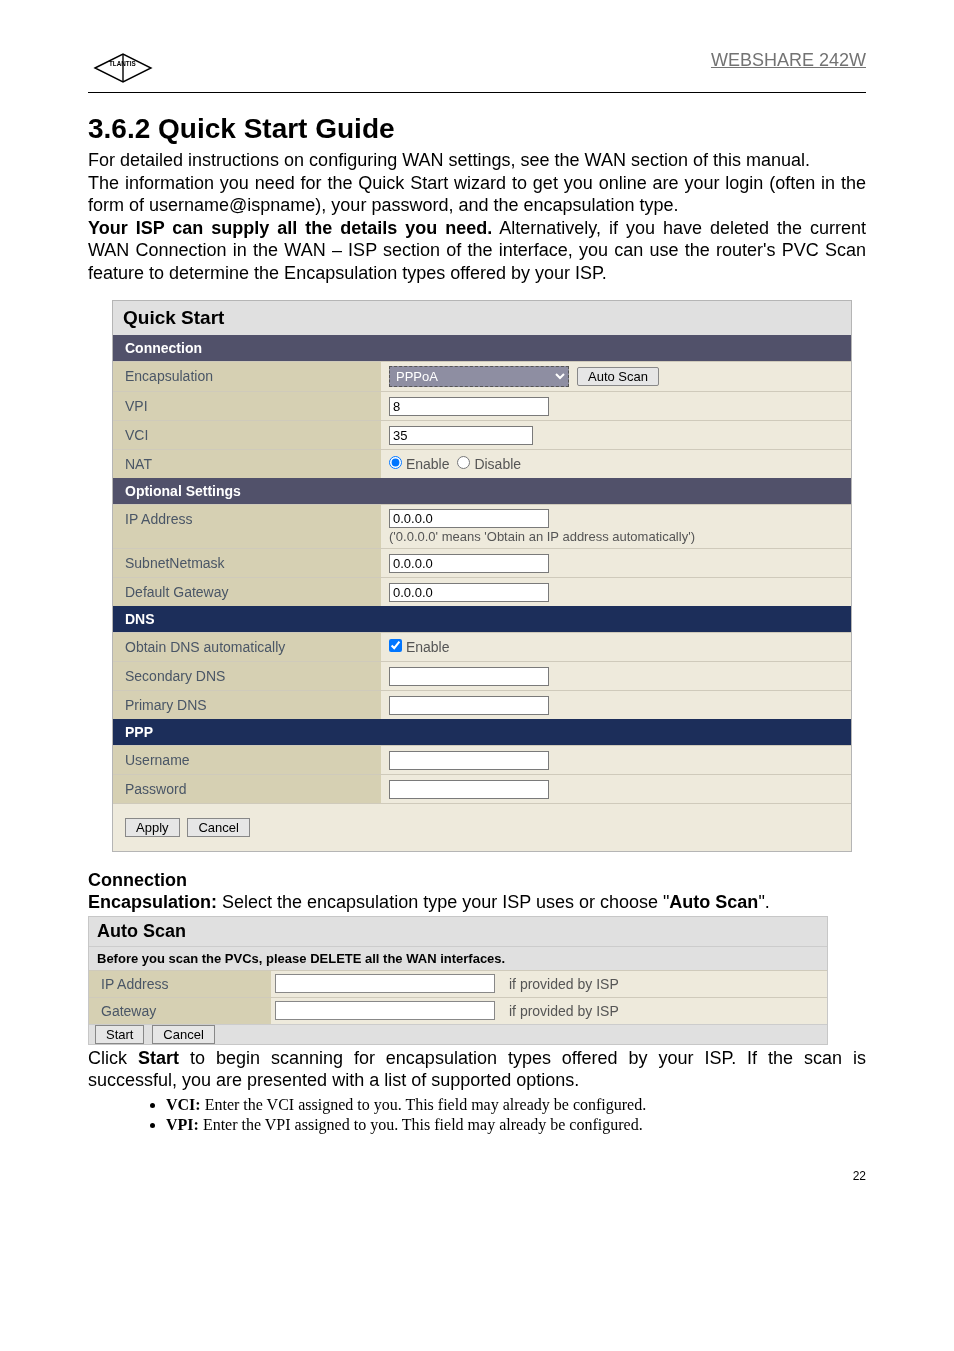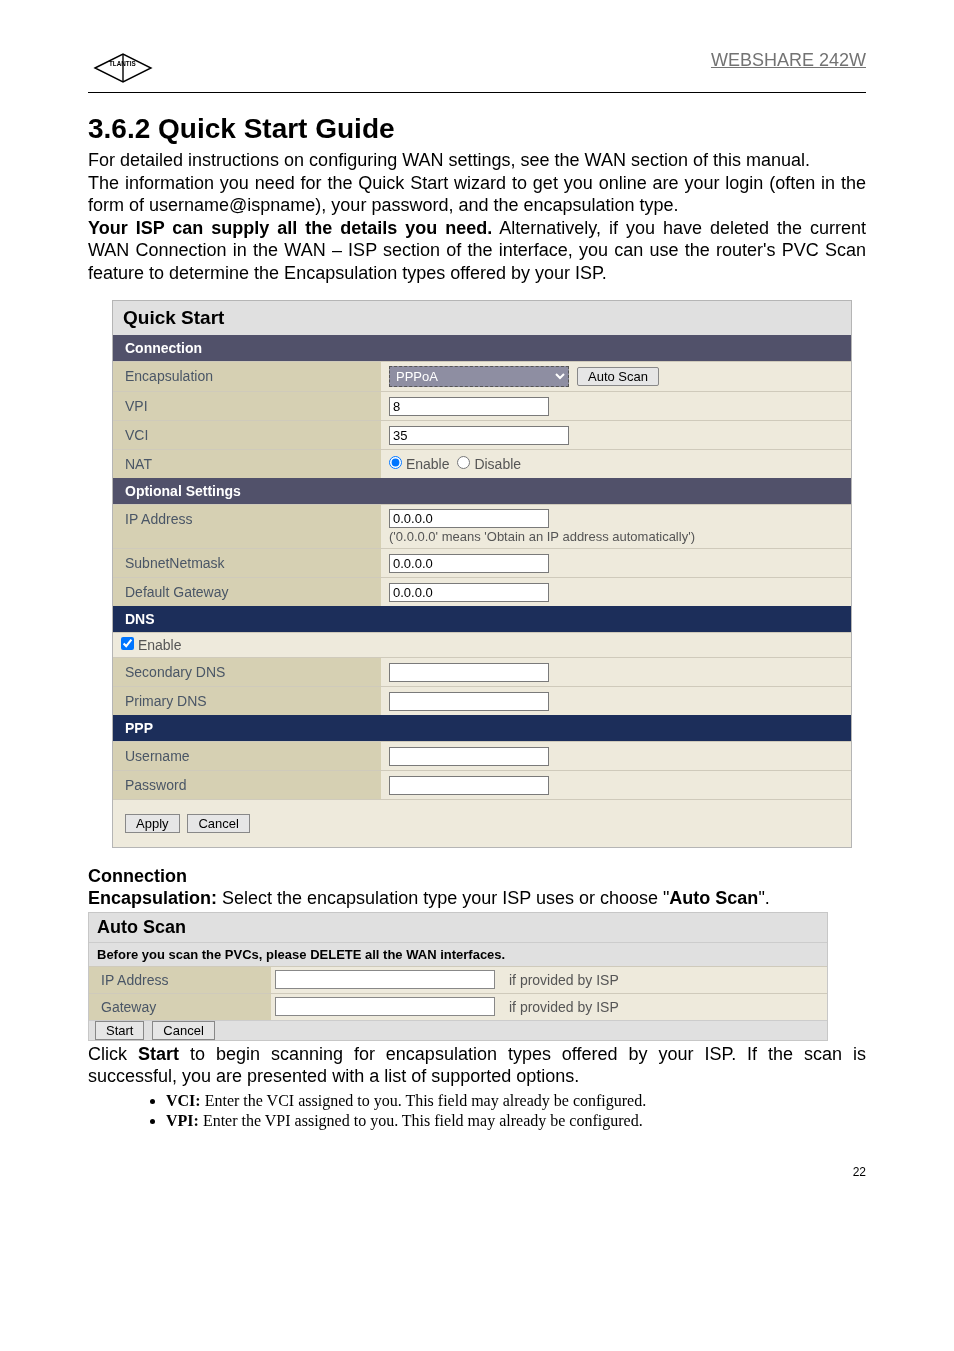--- a/index.html
+++ b/index.html
@@ -241,21 +241,21 @@
     <div class="row">
       <div class="lbl">VPI</div>
       <div class="val">
           <input type="text" style="width: 160px;" value="8">
         </div>
     </div>
 
     <div class="row">
       <div class="lbl">VCI</div>
       <div class="val">
-          <input type="text" style="width: 180px;" value="35">
+          <input type="text" style="width: 144px;" value="35">
         </div>
     </div>
 
     <div class="row">
       <div class="lbl">NAT</div>
       <div class="val">
         <label class="radio-lbl"><input type="radio" name="nat" checked="" style=""> <span>Enable</span></label>
         <label class="radio-lbl"><input type="radio" name="nat" style=""> <span>Disable</span></label>
       </div>
     </div>
@@ -280,20 +280,21 @@
     <div class="row">
       <div class="lbl">Default Gateway</div>
       <div class="val">
           <input type="text" style="width: 160px;" value="0.0.0.0">
         </div>
     </div>
 
     <div class="section-hdr dns">DNS</div>
 
     <div class="row">
+      <div class="lbl">Obtain DNS automatically</div>
       <div class="val">
         <label class="check-lbl"><input type="checkbox" checked="" style=""> <span>Enable</span></label>
       </div>
     </div>
 
     <div class="row">
       <div class="lbl">Secondary DNS</div>
       <div class="val">
           <input type="text" style="width: 160px;" value="">
         </div>

